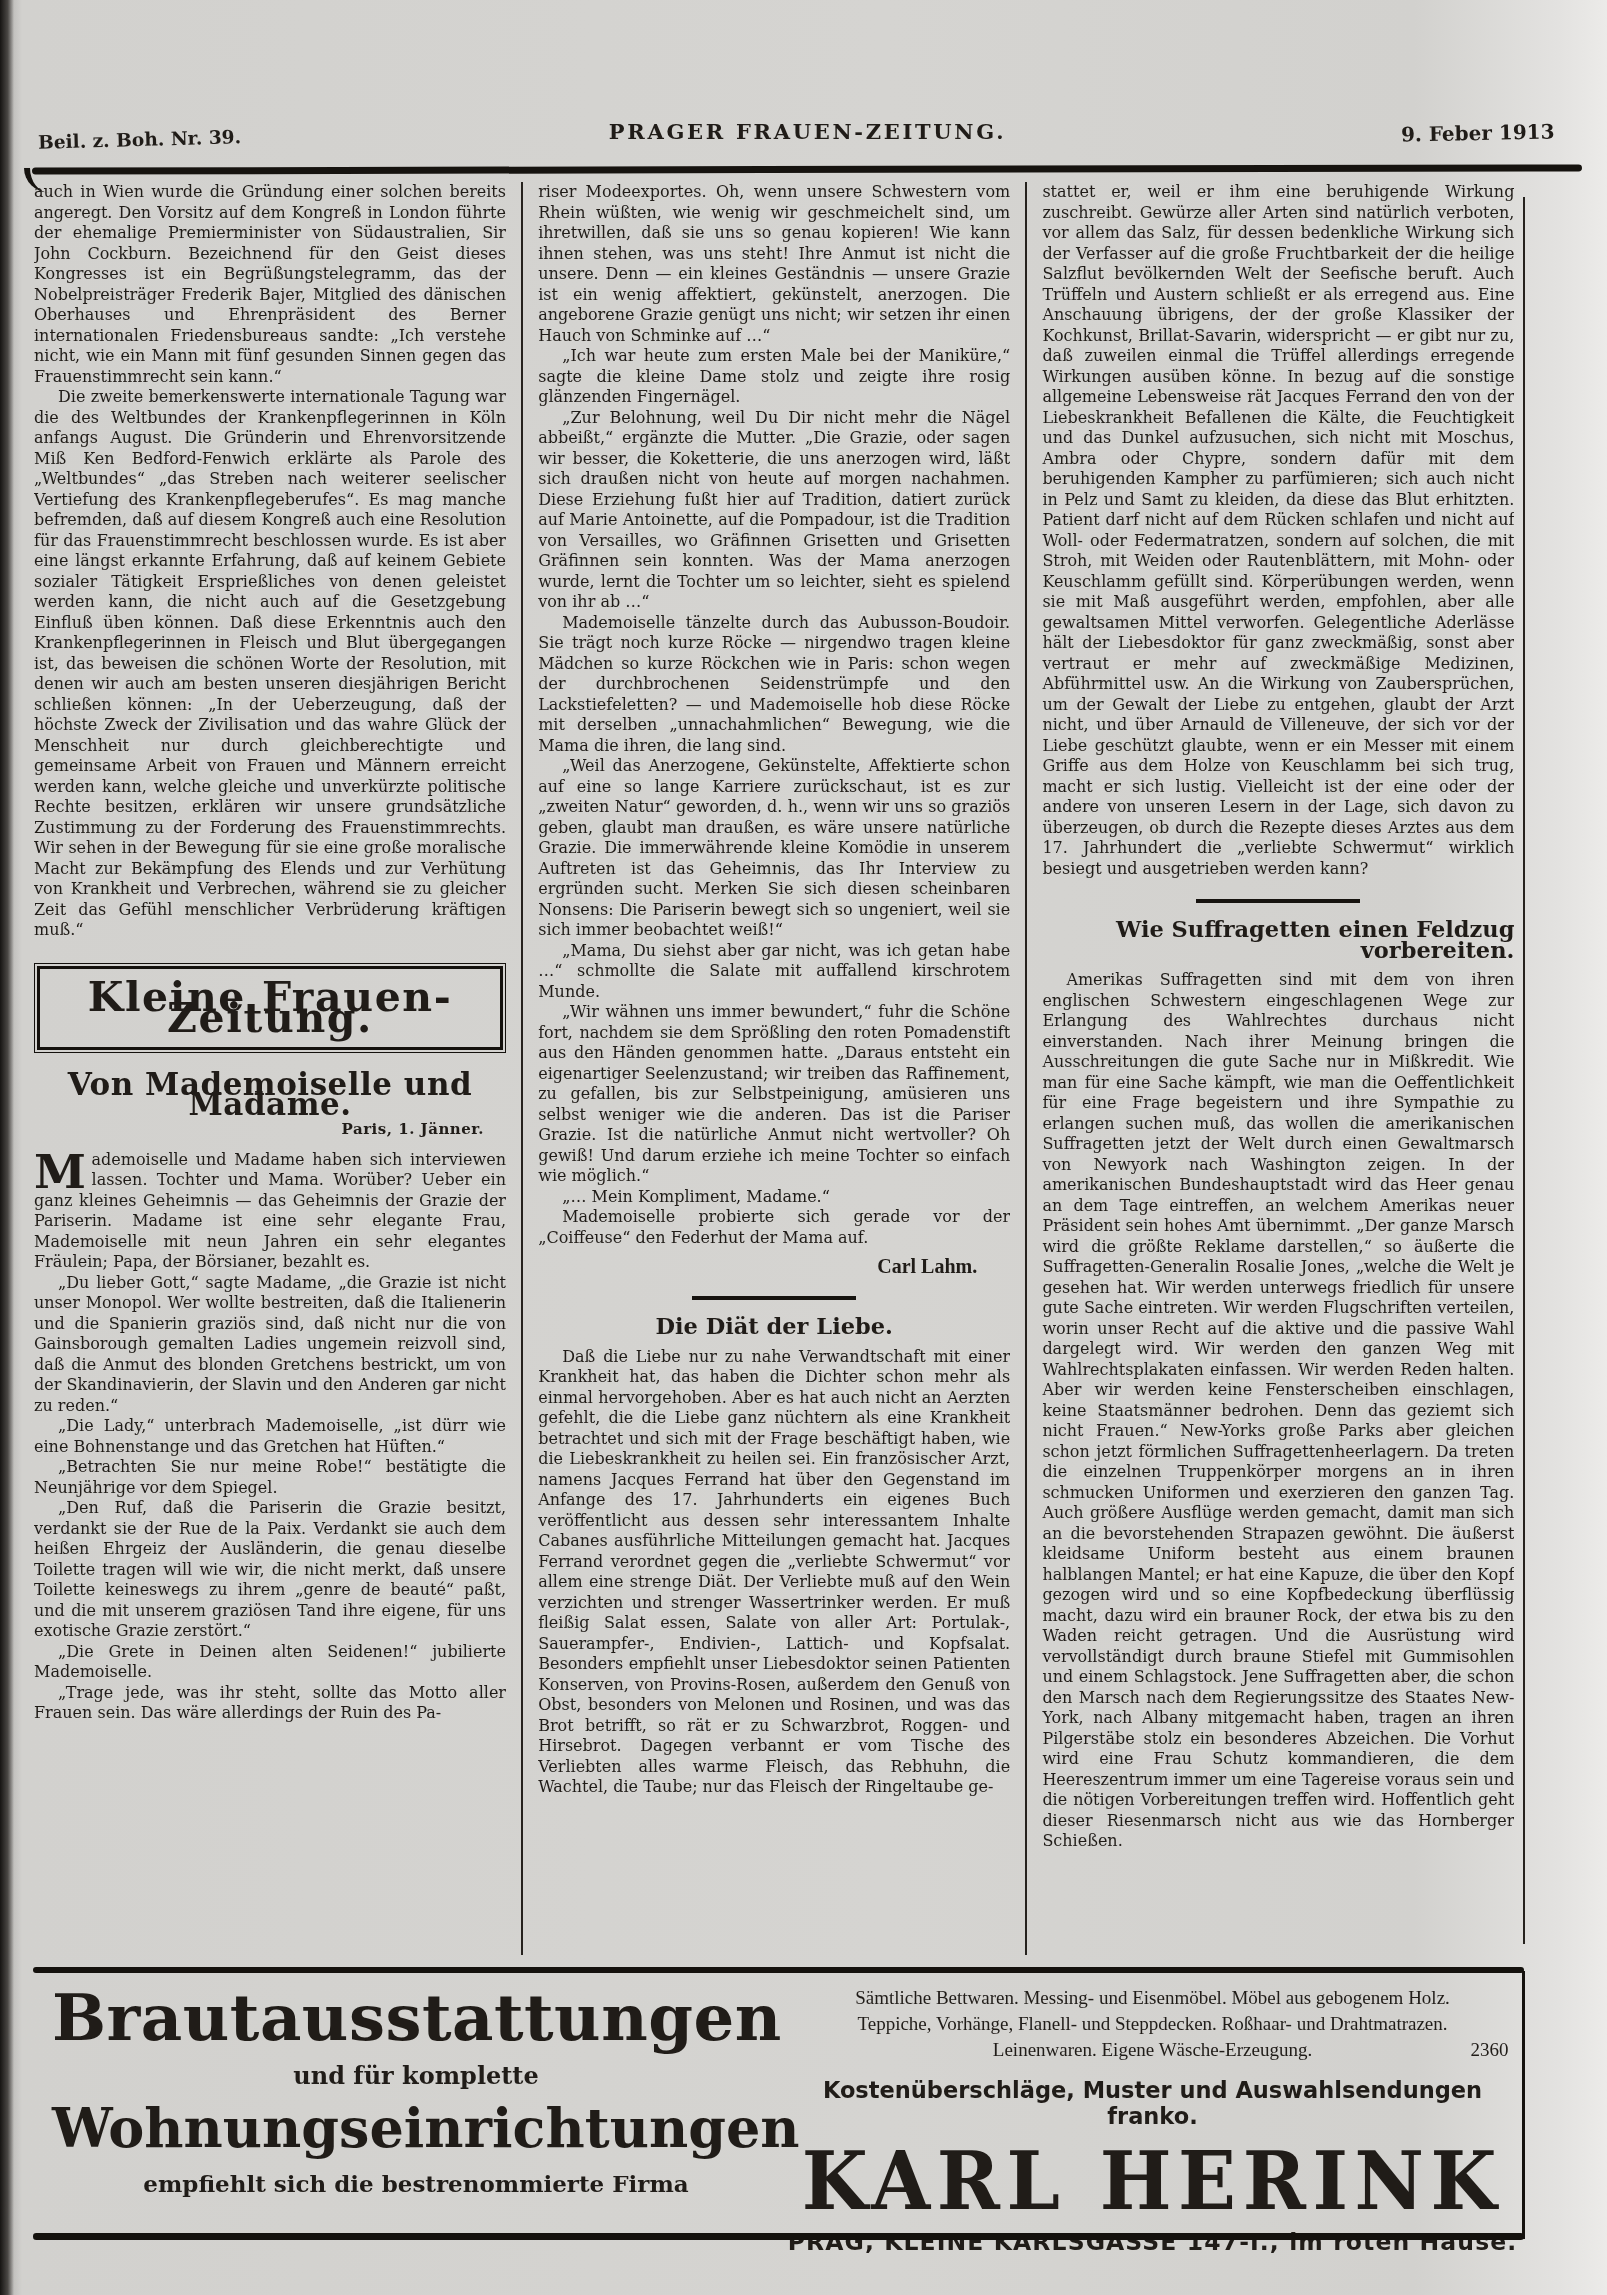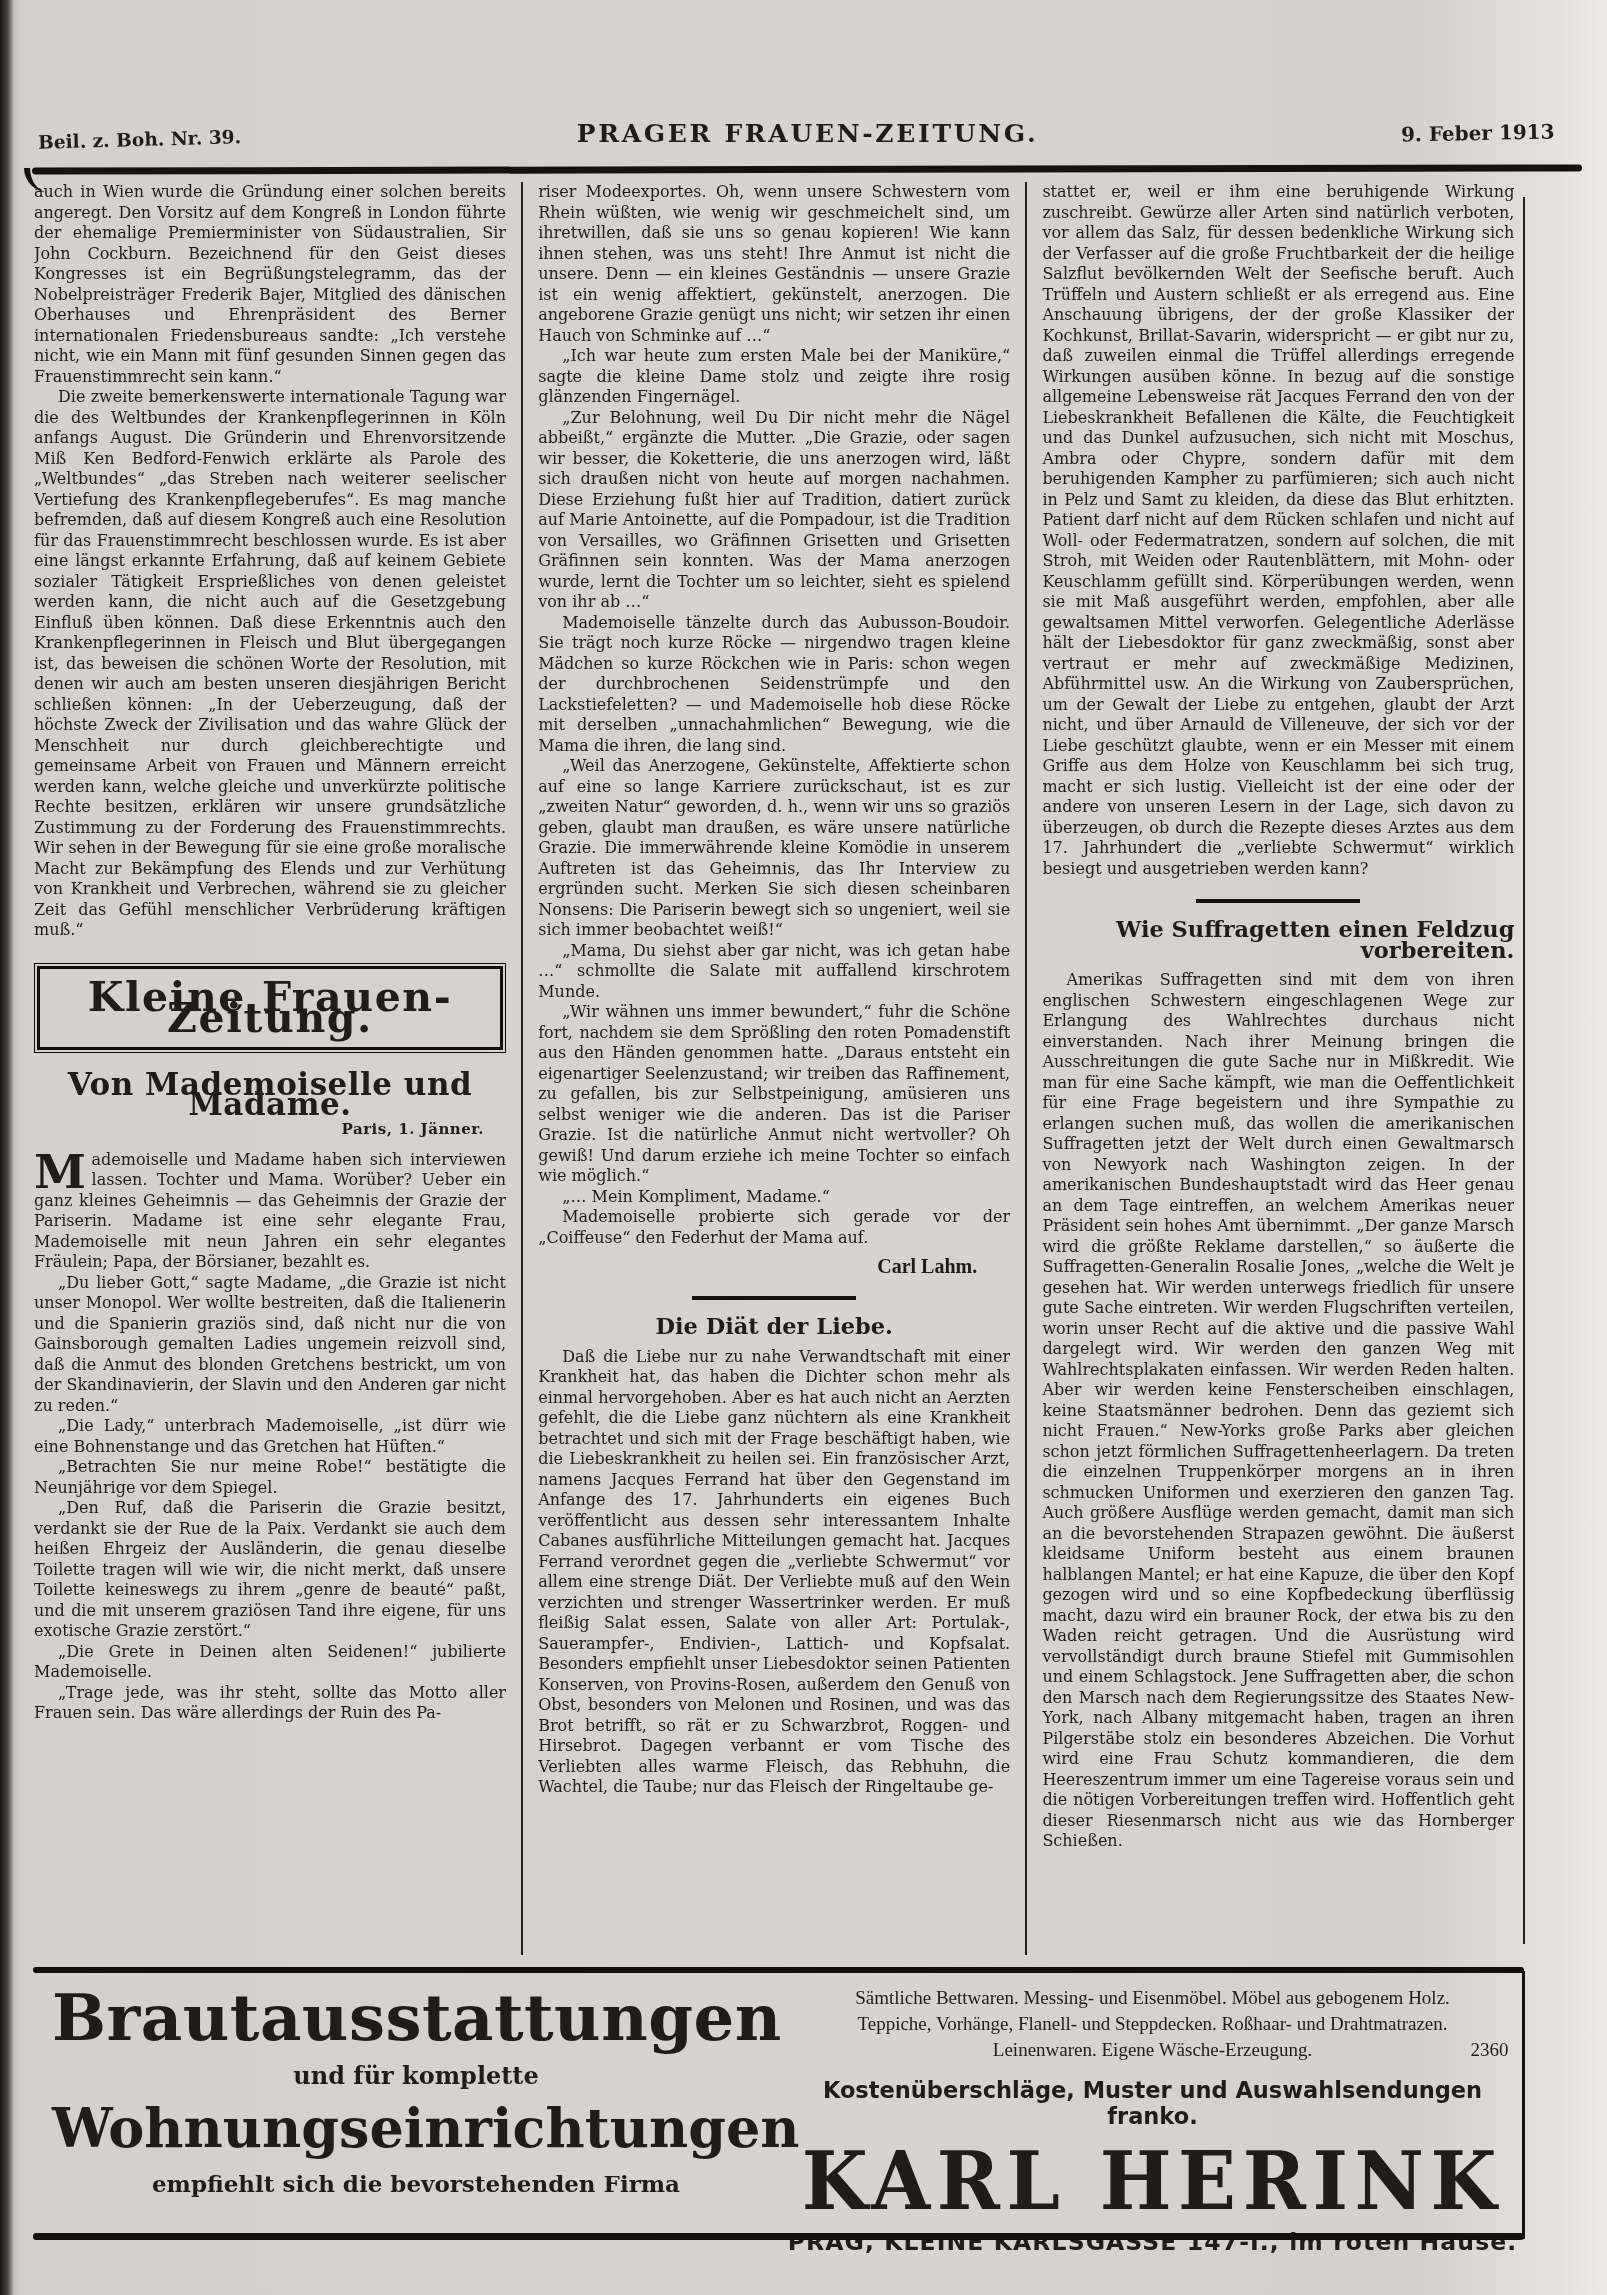--- a/index.html
+++ b/index.html
@@ -7,21 +7,21 @@
     width:1607px;height:2295px;position:relative;overflow:hidden;
     background:linear-gradient(90deg,#a8a7a4 0px,#d2d1ce 22px,#d5d4d1 55%,#d2d1ce 88%,#e3e2e0 97%,#eceBe9 100%);
     font-family:"DejaVu Serif", serif;color:#201c18;
   }
   .scan-edge{position:absolute;left:0;top:0;width:14.2px;height:100%;
     background:linear-gradient(90deg,#161412 0%,#4a4744 55%,rgba(120,118,115,0) 100%);}
   
   .masthead{position:absolute;top:119px;left:38px;width:1539px;height:38px;}
   .mh-issue{position:absolute;left:0;top:10px;font-size:18.6px;font-weight:bold;transform:rotate(-1.6deg);}
   .mh-title{position:absolute;left:50%;top:0;transform:translateX(-50%);
-    font-size:25px;font-weight:bold;letter-spacing:2.7px;}
+    font-size:21px;font-weight:bold;letter-spacing:2.7px;}
   .mh-date{position:absolute;right:22px;top:2.2px;font-size:20px;font-weight:bold;transform:rotate(-1.2deg);}
   .head-rule{position:absolute;top:166px;left:32px;width:1550px;height:7.1px;background:#16130f;border-radius:3.8px;transform:rotate(-0.12deg);}
   .head-rule:before{content:"";position:absolute;left:-7.7px;top:0;width:66px;height:25px;
     border-left:6.6px solid #16130f;border-top:0;border-radius:0 0 0 33px;border-bottom:0;}
   
   .text-area{position:absolute;top:182px;left:34px;width:1482px;height:1773px;display:flex;}
   .col{width:472px;height:100%;overflow:hidden;text-align:justify;
     font-size:16px;line-height:20.5px;}
   .col-div{width:1.6px;background:#26221e;margin:0 15.3px;flex:none;}
   .right-rule{position:absolute;top:197px;left:1523px;width:2.2px;height:1747px;background:#26221e;}
@@ -108,21 +108,21 @@
     </div>
 </div>
 <div class="right-rule"></div>
 
 <div class="ad-top-rule"></div>
 <div class="ad">
   <div class="ad-left">
     <div class="ad-h1">Brautausstattungen</div>
     <div class="ad-mid">und für komplette</div>
     <div class="ad-h2">Wohnungseinrichtungen</div>
-    <div class="ad-note">empfiehlt sich die bevorstehenden Firma</div>
+    <div class="ad-note">empfiehlt sich die bestrenommierte Firma</div>
   </div>
   <div class="ad-right">
     <div class="ad-items">
       <div>Sämtliche Bettwaren. Messing- und Eisenmöbel. Möbel aus gebogenem Holz.</div>
       <div>Teppiche, Vorhänge, Flanell- und Steppdecken. Roßhaar- und Drahtmatrazen.</div>
       <div class="line3">
         <span>Leinenwaren. Eigene Wäsche-Erzeugung.</span>
         <span class="ad-ref">2360</span>
       </div>
     </div>

